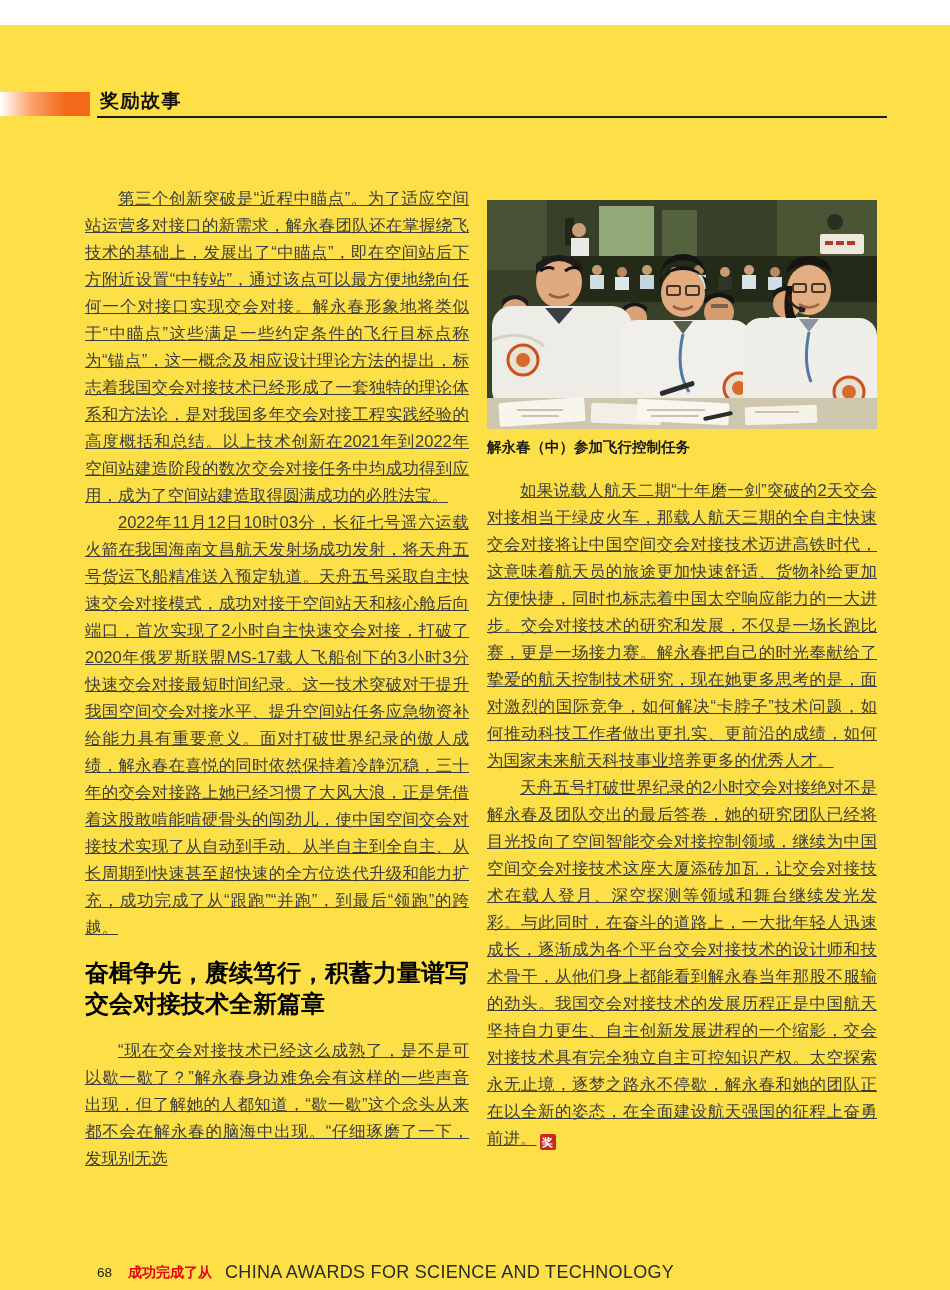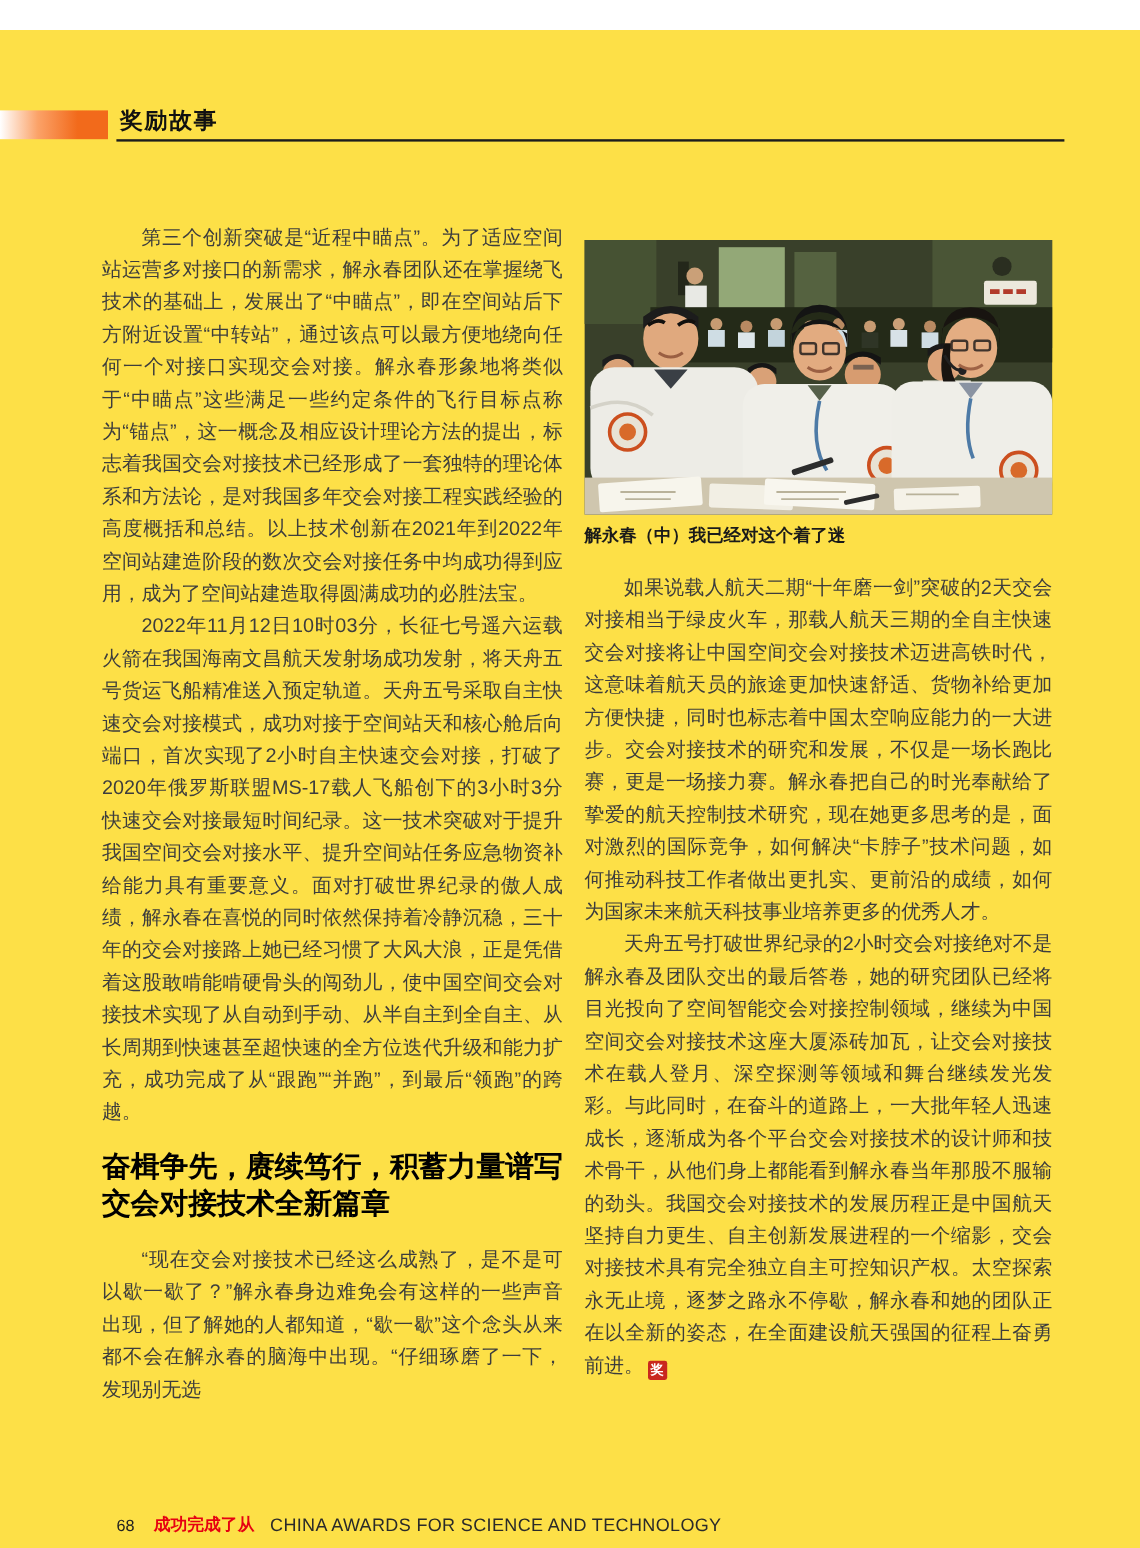--- a/index.html
+++ b/index.html
@@ -21,41 +21,41 @@
     position:absolute;left:97px;top:91px;width:790px;height:2px;background:#1c1c1c;
   }
   
   .col{
     position:absolute;font-size:16.5px;line-height:27px;color:#3d3d3d;
     text-align:justify;text-justify:inter-ideograph;
   }
   .col-left{left:85px;top:160px;width:384px;}
   .col-right{left:487px;top:175px;width:390px;}
   p.body-para{margin:0;padding:0;}
-  .indent{text-indent:2em;}
+  .indent{text-indent:2em;text-decoration:underline;}
   .sub-heading{
     font-size:24px;line-height:31px;font-weight:bold;color:#000;
     margin:16px 0 18px 0;text-align:justify;
   }
   
   .photo-wrap{width:390px;height:229px;font-size:0;line-height:0;}
   .photo-caption{
     font-size:14.5px;font-weight:bold;color:#1a1a1a;line-height:20px;
     margin:8px 0 20px 0;text-align:left;text-indent:0;
   }
   .end-seal{
     display:inline-block;width:16px;height:16px;background:#c9281e;color:#ffffff;
     font-size:11px;line-height:16px;text-align:center;margin-left:3px;
     vertical-align:-2px;font-weight:bold;border-radius:2px;text-indent:0;
   }
   
   .footer{position:absolute;left:97px;top:1237px;display:flex;align-items:center;}
   .footer .page-num{font-size:13.5px;color:#222;margin-right:16px;}
   .footer .brand-cn{font-size:14px;font-weight:bold;color:#e60012;margin-right:13px;}
-  .footer .brand-en{font-size:15px;color:#2a2a2a;letter-spacing:0.3px;}
+  .footer .brand-en{font-size:18px;color:#2a2a2a;letter-spacing:0.3px;}
 </style>
 </head>
 <body>
 
 <div class="page">
 
   <div class="header-bar"></div>
   <div class="section-label">奖励故事</div>
   <div class="header-rule"></div>
 
@@ -170,21 +170,21 @@
 
         <rect x="0" y="198" width="390" height="31" fill="#cfc6ae"></rect>
         <rect x="12" y="200" width="86" height="24" rx="2" transform="rotate(-4 55 212)" fill="#f7f5ec"></rect>
         <rect x="104" y="204" width="70" height="20" rx="2" transform="rotate(2 139 214)" fill="#f2efe4"></rect>
         <rect x="150" y="201" width="92" height="22" rx="2" transform="rotate(3 196 212)" fill="#f8f6ee"></rect>
         <rect x="258" y="206" width="72" height="18" rx="2" transform="rotate(-2 294 215)" fill="#f5f2e8"></rect>
         <path d="M30 210 h46 M34 216 h38 M160 210 h58 M164 216 h48 M268 212 h44" stroke="#b9b29a" stroke-width="1.5"></path>
         <rect x="216" y="214" width="30" height="4" rx="2" transform="rotate(-12 231 216)" fill="#2c2c2c"></rect>
       </svg>
     </div>
-    <div class="photo-caption">解永春（中）我已经对这个着了迷</div>
+    <div class="photo-caption">解永春（中）参加飞行控制任务</div>
 
     <p class="body-para indent">如果说载人航天二期“十年磨一剑”突破的2天交会对接相当于绿皮火车，那载人航天三期的全自主快速交会对接将让中国空间交会对接技术迈进高铁时代，这意味着航天员的旅途更加快速舒适、货物补给更加方便快捷，同时也标志着中国太空响应能力的一大进步。交会对接技术的研究和发展，不仅是一场长跑比赛，更是一场接力赛。解永春把自己的时光奉献给了挚爱的航天控制技术研究，现在她更多思考的是，面对激烈的国际竞争，如何解决“卡脖子”技术问题，如何推动科技工作者做出更扎实、更前沿的成绩，如何为国家未来航天科技事业培养更多的优秀人才。</p>
     <p class="body-para indent"><span>天舟五号打破世界纪录的2小时交会对接绝对不是解永春及团队交出的最后答卷，她的研究团队已经将目光投向了空间智能交会对接控制领域，继续为中国空间交会对接技术这座大厦添砖加瓦，让交会对接技术在载人登月、深空探测等领域和舞台继续发光发彩。与此同时，在奋斗的道路上，一大批年轻人迅速成长，逐渐成为各个平台交会对接技术的设计师和技术骨干，从他们身上都能看到解永春当年那股不服输的劲头。我国交会对接技术的发展历程正是中国航天坚持自力更生、自主创新发展进程的一个缩影，交会对接技术具有完全独立自主可控知识产权。太空探索永无止境，逐梦之路永不停歇，解永春和她的团队正在以全新的姿态，在全面建设航天强国的征程上奋勇前进。</span><span class="end-seal">奖</span></p>
 
   </div>
 
   <div class="footer">
     <span class="page-num">68</span>
     <span class="brand-cn">成功完成了从</span>
     <span class="brand-en">CHINA AWARDS FOR SCIENCE AND TECHNOLOGY</span>

